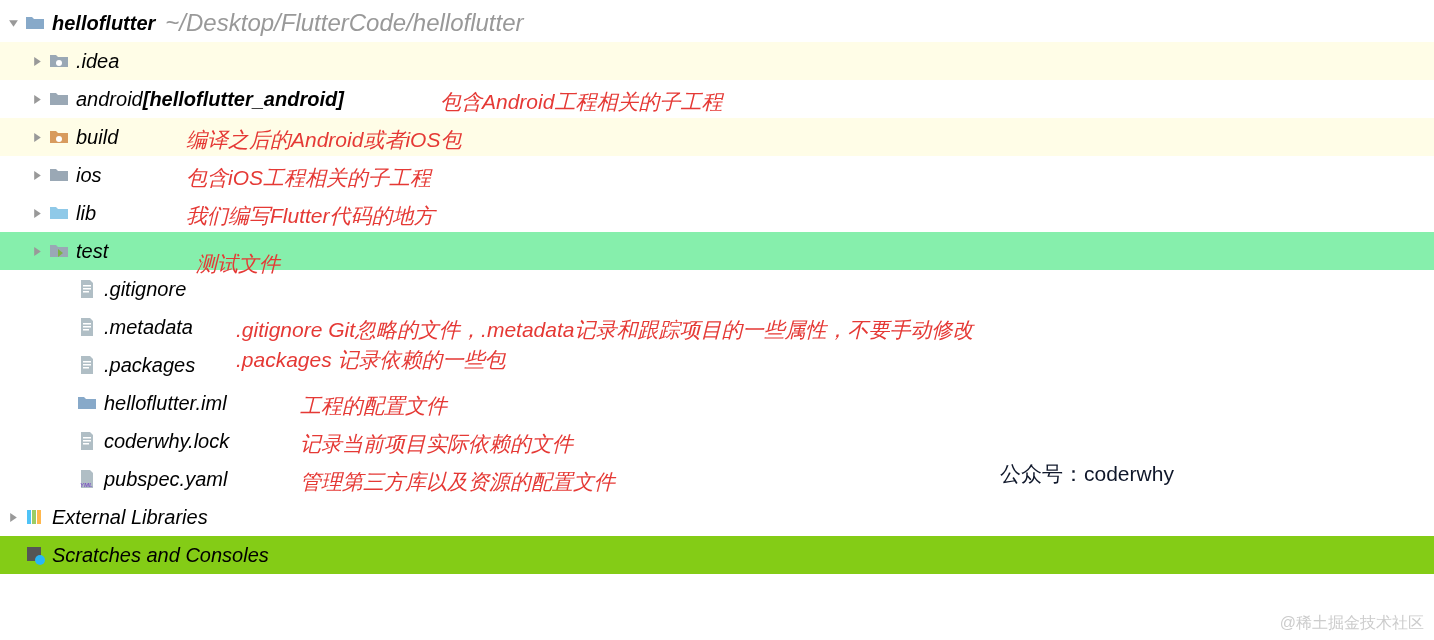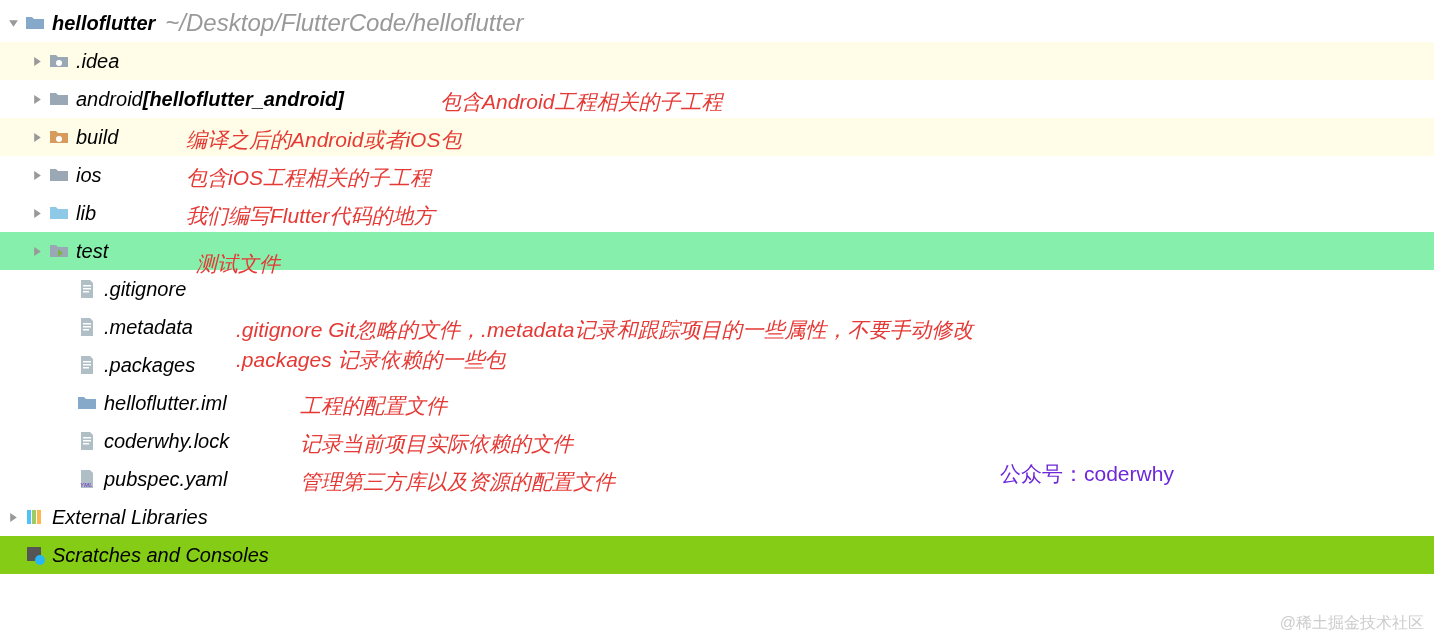--- a/index.html
+++ b/index.html
@@ -74,21 +74,21 @@
       font-weight: 700;
     }
     .annotation {
       color: #e53935;
       font-size: 21px;
       position: absolute;
       white-space: nowrap;
     }
     .signature {
       position: absolute;
-      color: #6d28d9;
+      color: #0f172a;
       font-size: 21px;
     }
     .watermark {
       position: absolute;
       bottom: 6px;
       right: 10px;
       color: #ccc;
       font-size: 16px;
     }
     .folder-svg { width: 20px; height: 16px; }

